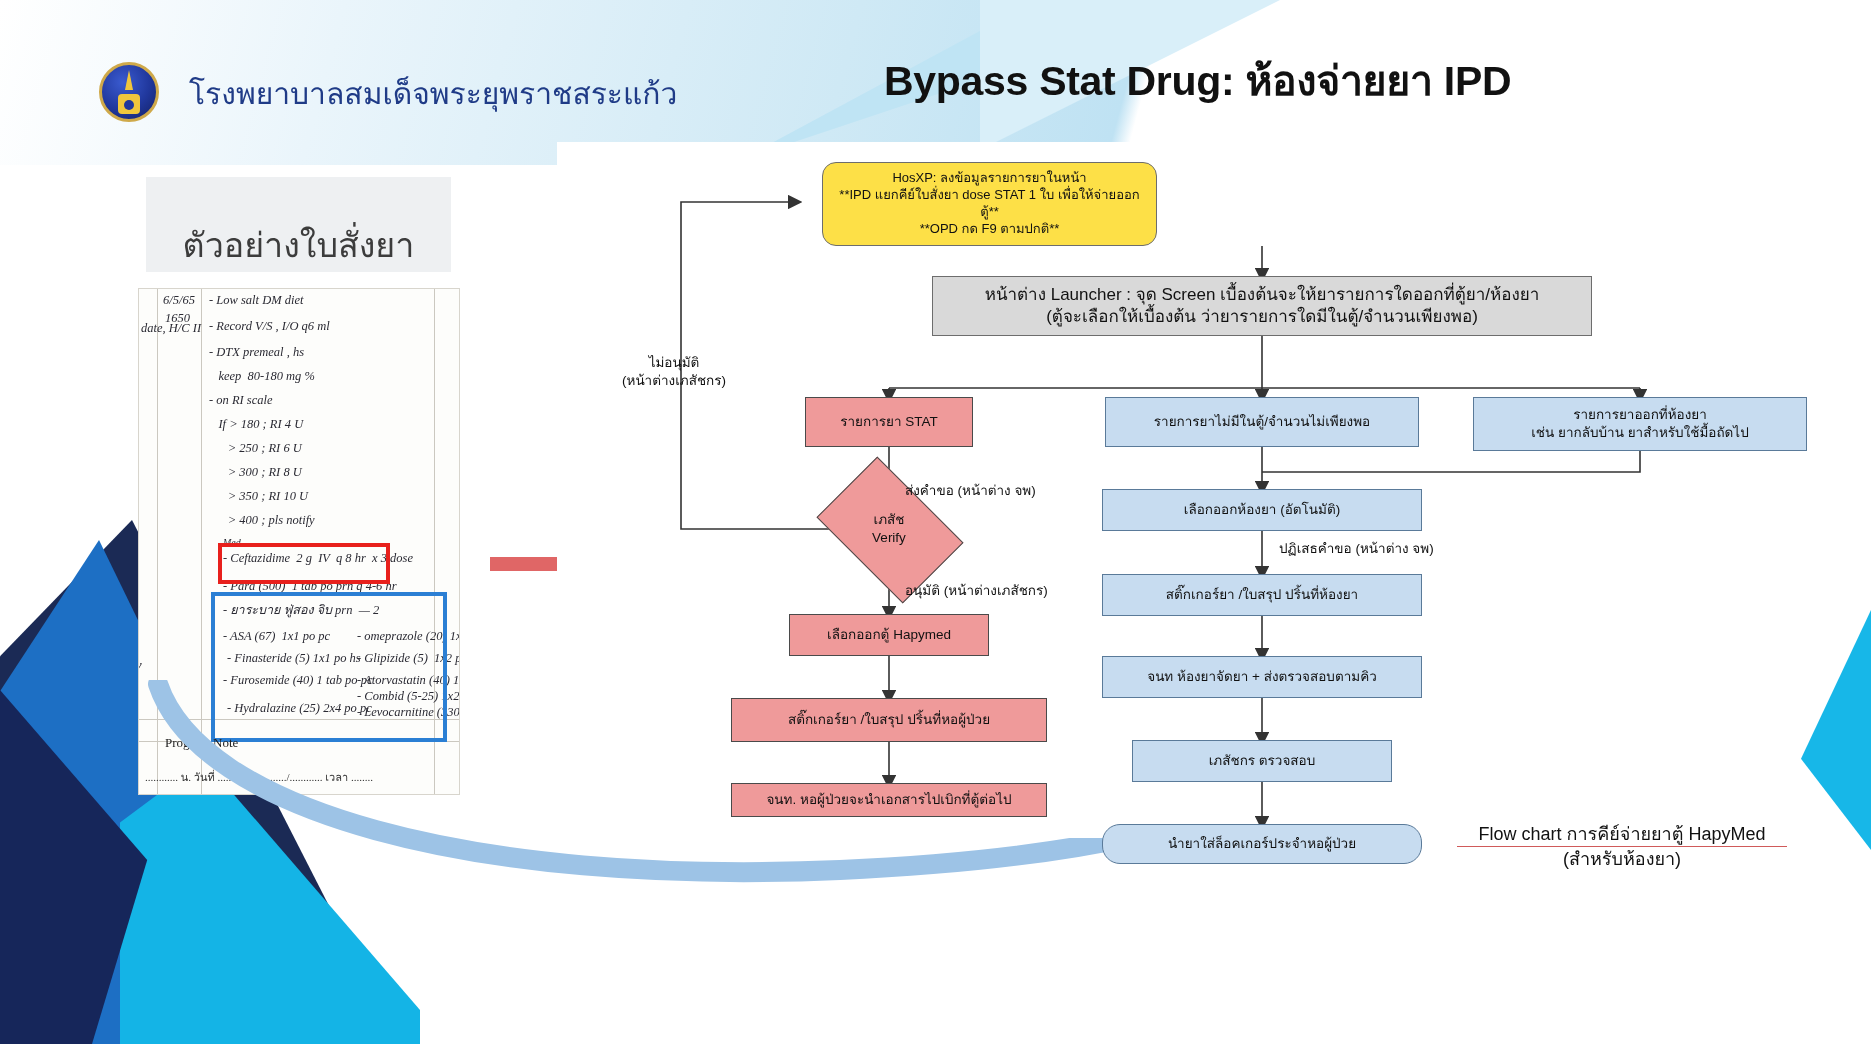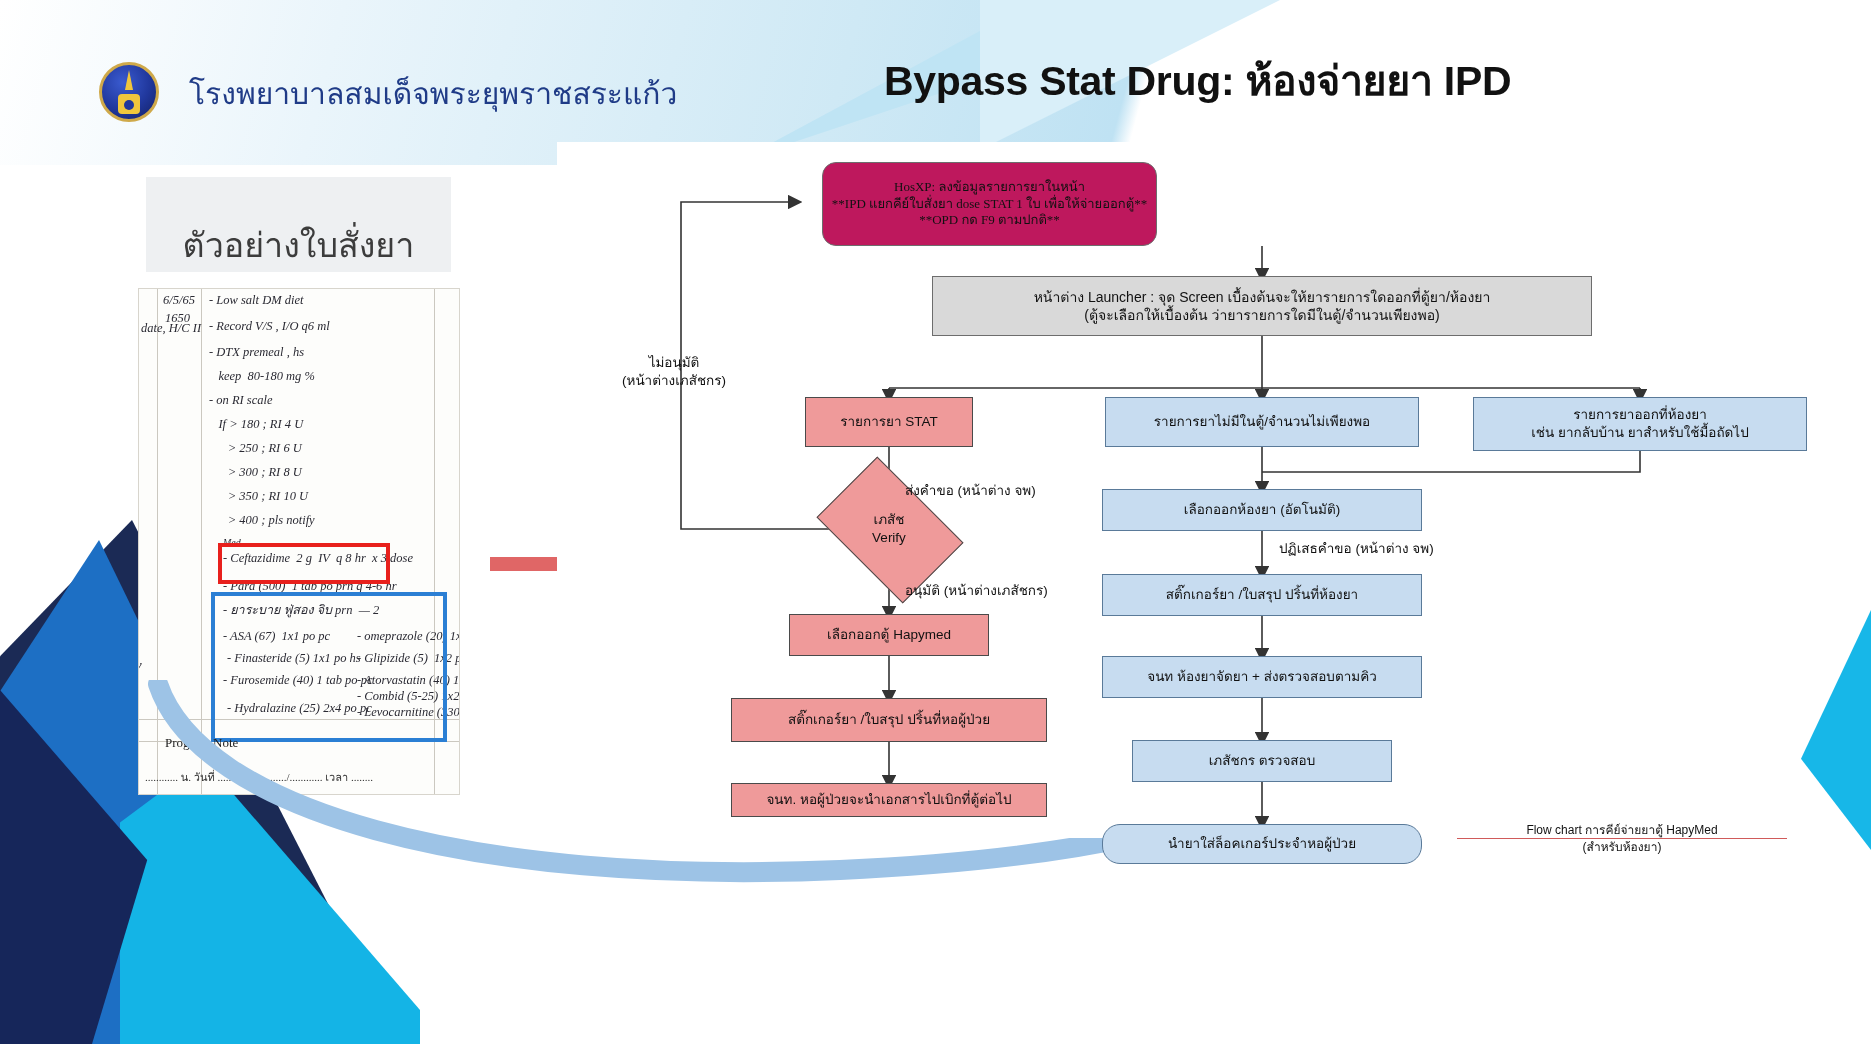--- a/index.html
+++ b/index.html
@@ -131,40 +131,40 @@
   .chart-panel{
     position:absolute;left:557px;top:142px;width:1240px;height:696px;
     background:#ffffff;
   }
   .node{
     position:absolute;box-sizing:border-box;
     display:flex;align-items:center;justify-content:center;text-align:center;
     font-size:13.5px;line-height:1.3;color:#111;padding:4px 8px;
   }
   .n-gray{background:#d9d9d9;border:1px solid #6d6d6d;}
-  .n-gray-round{background:#be185d;border:1px solid #6d6d6d;border-radius:14px;font-family:Liberation Serif, serif;}
+  .n-gray-round{background:#fde047;border:1px solid #6d6d6d;border-radius:14px;}
   .n-pink{background:#ef9a9a;border:1px solid #4a4a4a;}
   .n-blue{background:#c7dcf0;border:1px solid #5a7a99;}
   .n-blue-round{background:#c7dcf0;border:1px solid #5a7a99;border-radius:18px;}
   .diamond{
     position:absolute;width:120px;height:84px;
     background:#ef9a9a;border:1px solid #4a4a4a;
     transform:rotate(45deg);
   }
   .diamond-label{
     position:absolute;display:flex;flex-direction:column;
     align-items:center;justify-content:center;text-align:center;
     font-size:13.5px;line-height:1.35;color:#111;
   }
   .edge-label{
     position:absolute;font-size:13.5px;color:#111;white-space:nowrap;line-height:1.3;
     text-align:center;
   }
   .caption{
-    position:absolute;font-size:12px;color:#111;text-align:center;line-height:1.35;
+    position:absolute;font-size:18px;color:#111;text-align:center;line-height:1.35;
   }
   .caption .u{border-bottom:1px solid #d05a5a;}
   svg.lines{position:absolute;left:0;top:0;width:1240px;height:696px;overflow:visible;}
 </style>
 </head>
 <body>
 
 <div class="slide">
 
   <div class="bg-top-band"></div>
@@ -283,21 +283,21 @@
         <path d="M705 556 V598" marker-end="url(#ah)"></path>
 
         <path d="M705 640 V682" marker-end="url(#ah)"></path>
       </g>
     </svg>
 
     <div class="node n-gray-round" style="left:265px;top:20px;width:335px;height:84px;white-space:pre-line;font-size:13px;">HosXP: ลงข้อมูลรายการยาในหน้า
 **IPD แยกคีย์ใบสั่งยา dose STAT  1 ใบ เพื่อให้จ่ายออกตู้**
 **OPD กด F9 ตามปกติ**</div>
 
-    <div class="node n-gray" style="left:375px;top:134px;width:660px;height:60px;white-space:pre-line;font-size:14px;">หน้าต่าง Launcher : จุด Screen เบื้องต้นจะให้ยารายการใดออกที่ตู้ยา/ห้องยา
+    <div class="node n-gray" style="left:375px;top:134px;width:660px;height:60px;white-space:pre-line;font-size:17px;">หน้าต่าง Launcher : จุด Screen เบื้องต้นจะให้ยารายการใดออกที่ตู้ยา/ห้องยา
 (ตู้จะเลือกให้เบื้องต้น ว่ายารายการใดมีในตู้/จำนวนเพียงพอ)</div>
 
     <div class="node n-pink" style="left:248px;top:255px;width:168px;height:50px;">รายการยา STAT</div>
 
     <div class="node n-blue" style="left:548px;top:255px;width:314px;height:50px;">รายการยาไม่มีในตู้/จำนวนไม่เพียงพอ</div>
 
     <div class="node n-blue" style="left:905px;top:255px;width:334px;height:54px;white-space:pre-line;margin-left:11px;">รายการยาออกที่ห้องยา
 เช่น ยากลับบ้าน ยาสำหรับใช้มื้อถัดไป</div>
 
     <div class="diamond" style="left:272px;top:345px;"></div>

